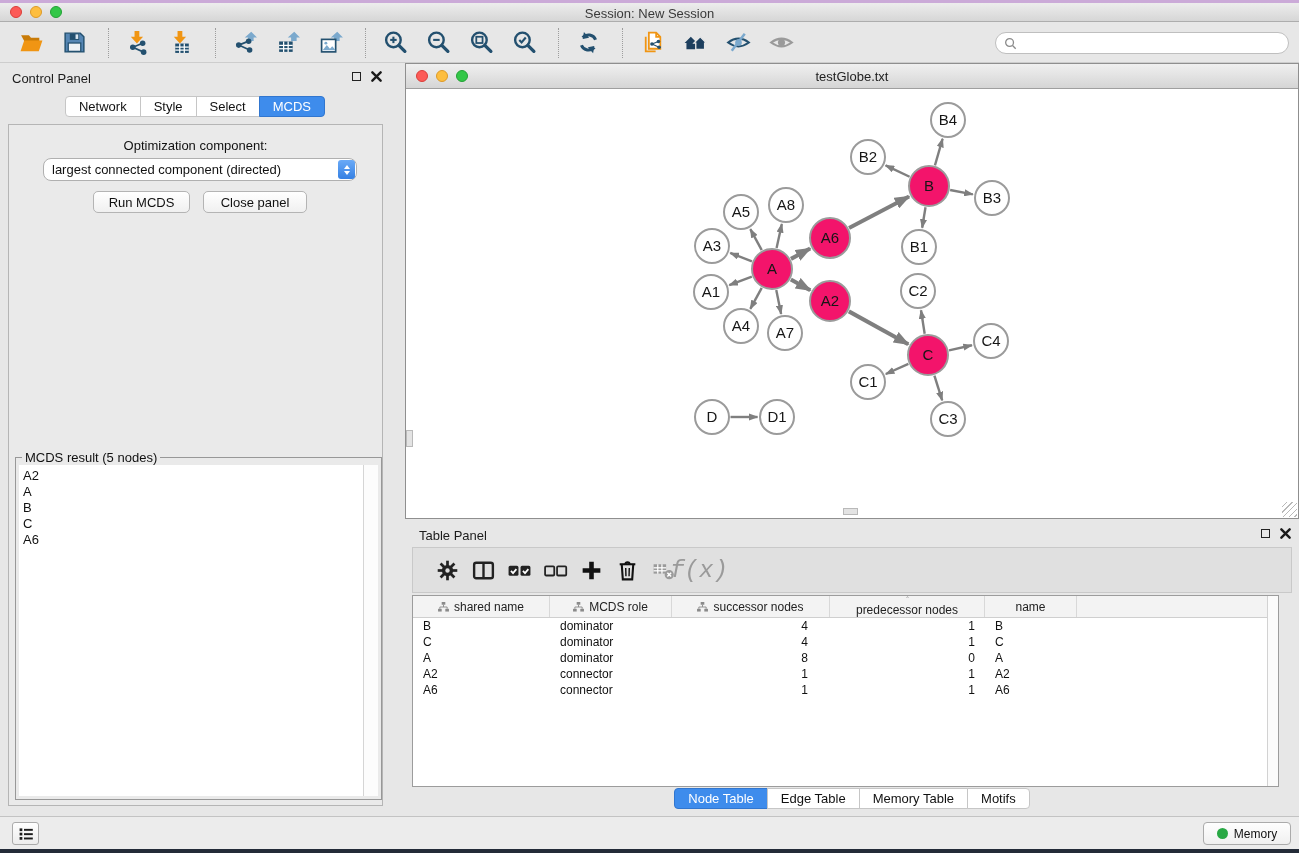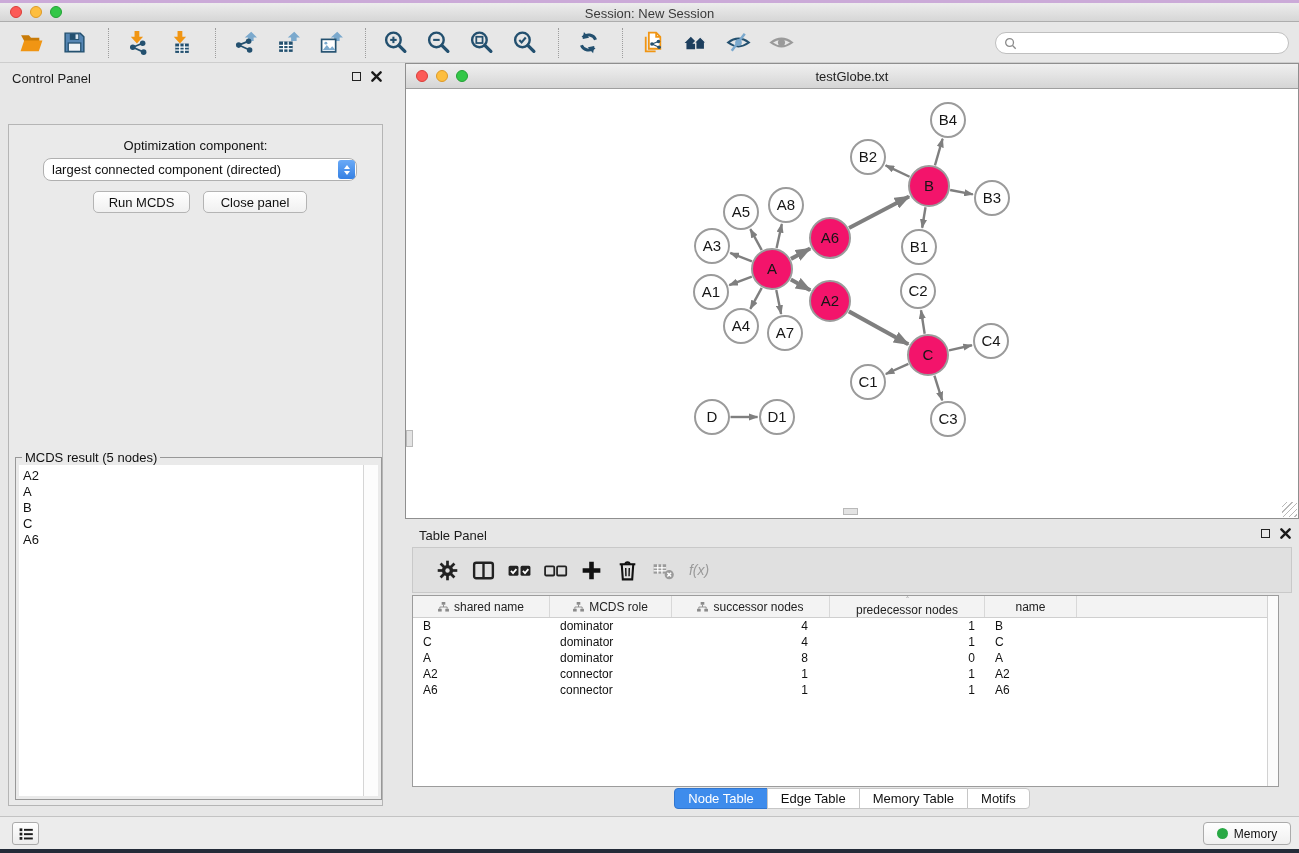--- a/index.html
+++ b/index.html
@@ -89,22 +89,22 @@
     background:#e3e3e3; border:1px solid #b9b9b9; }
   .scroll-stub-h { position:absolute; left:437px; top:419px; width:15px; height:7px;
     background:#e3e3e3; border:1px solid #b9b9b9; }
 
   
   .table-panel { position:absolute; left:405px; top:520px; width:894px; height:295px; }
   .tp-toolbar { position:absolute; left:7px; right:7px; top:27px; height:46px;
     background:#e0e0e0; border:1px solid #c9c9c9; display:flex; align-items:center;
     padding-left:16px; }
   .tp-tool-btn { width:36px; height:36px; display:flex; align-items:center; justify-content:center; }
-  .fx { font-family:Liberation Sans, sans-serif; font-style:italic;
-    font-size:14px; color:#9a9a9a; }
+  .fx { font-family:Liberation Mono, monospace; font-style:italic;
+    font-size:24px; color:#9a9a9a; }
   .tp-table { position:absolute; left:7px; right:20px; top:75px; height:192px;
     background:#fff; border:1px solid #9c9c9c; overflow:hidden; }
   .tp-head { display:flex; height:22px; background:#f3f3f3; border-bottom:1px solid #cfcfcf; }
   .th { display:flex; align-items:center; justify-content:center; gap:5px;
     font-size:12px; color:#222; border-right:1px solid #d8d8d8; }
   .tp-row { display:flex; height:16px; }
   .cell { font-size:12px; color:#111; line-height:16px; white-space:nowrap; overflow:hidden; }
   .cell.left { padding-left:10px; text-align:left; }
   .cell.right { text-align:right; }
   .tp-scroll { position:absolute; top:0; right:0; bottom:0; width:11px;
@@ -309,20 +309,26 @@
   <div class="control-panel">
     <div class="cp-header">
       <span class="panel-title">Control Panel</span>
       <span class="panel-icons">
         <span class="float-icon"></span>
         <svg width="11" height="11" viewBox="0 0 12 12">
           <path d="M1.5 1.5 L10.5 10.5 M10.5 1.5 L1.5 10.5" stroke="#1a1a1a" stroke-width="2.6" stroke-linecap="round"></path>
         </svg>
       </span>
     </div>
+    <div class="cp-tabs" id="cp-tabs">
+        <div class="seg">Network</div>
+        <div class="seg">Style</div>
+        <div class="seg">Select</div>
+        <div class="seg active">MCDS</div>
+      </div>
     <div class="cp-content">
       <div class="opt-label">Optimization component:</div>
       <div class="dropdown">
         <span>largest connected component (directed)</span>
         <span class="dd-stepper">
           <span class="tri-up"></span>
             <span class="tri-down"></span>
         </span>
       </div>
       <div class="cp-buttons">

